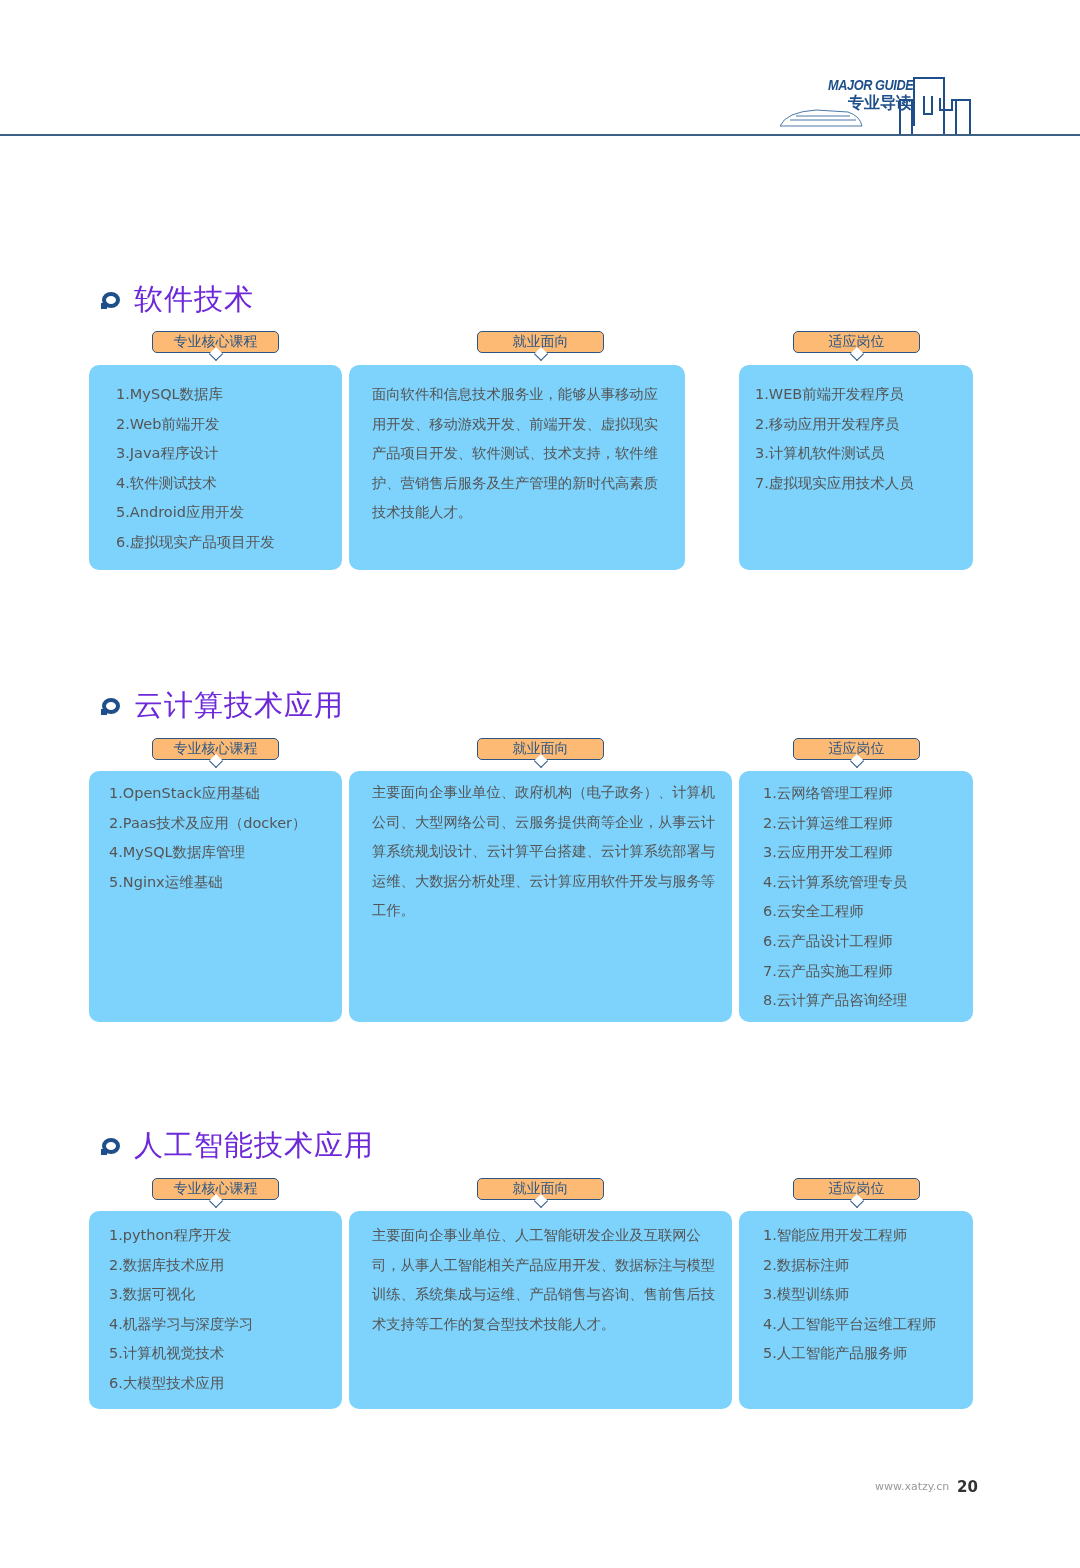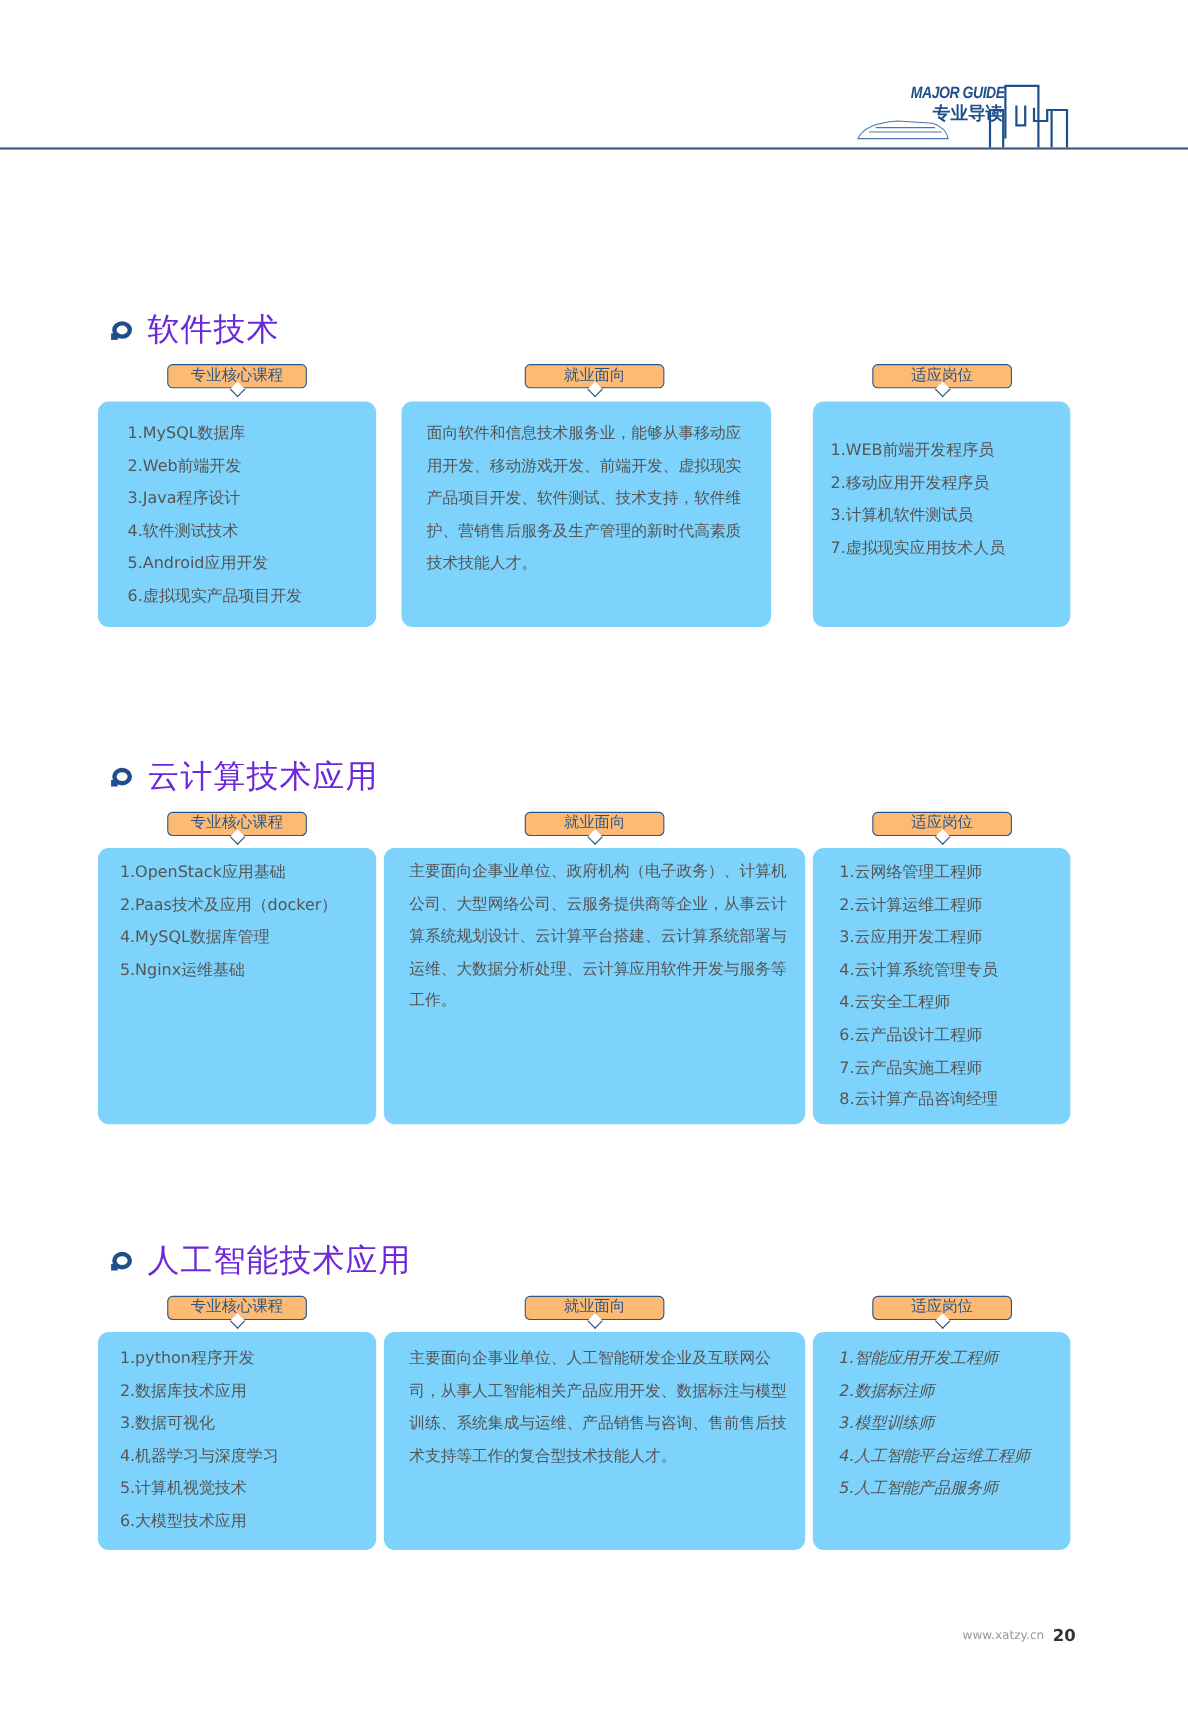--- a/index.html
+++ b/index.html
@@ -65,25 +65,25 @@
   <div class="box" style="left:89px; top:365px; width:253px; height:205px;">
     <ul class="list" style="padding:15px 0 0 27px;">
       <li>1.MySQL数据库</li>
       <li>2.Web前端开发</li>
       <li>3.Java程序设计</li>
       <li>4.软件测试技术</li>
       <li>5.Android应用开发</li>
       <li>6.虚拟现实产品项目开发</li>
     </ul>
   </div>
-  <div class="box" style="left:349px; top:365px; width:336px; height:205px;margin-left:16px;">
+  <div class="box" style="left:349px; top:365px; width:336px; height:205px;">
     <p class="para" style="padding:15px 14px 0 23px;">面向软件和信息技术服务业，能够从事移动应用开发、移动游戏开发、前端开发、虚拟现实产品项目开发、软件测试、技术支持，软件维护、营销售后服务及生产管理的新时代高素质技术技能人才。</p>
   </div>
   <div class="box" style="left:739px; top:365px; width:234px; height:205px;">
-    <ul class="list" style="padding:15px 0 0 16px;margin-top:16px;">
+    <ul class="list" style="padding:15px 0 0 16px;">
       <li>1.WEB前端开发程序员</li>
       <li>2.移动应用开发程序员</li>
       <li>3.计算机软件测试员</li>
       <li>7.虚拟现实应用技术人员</li>
     </ul>
   </div>
 </div>
 
 <div class="section" style="top:0;">
   <div class="sec-title" style="top:686px;">
@@ -104,21 +104,21 @@
   </div>
   <div class="box" style="left:349px; top:771px; width:383px; height:251px;">
     <p class="para" style="padding:8px 14px 0 23px;font-family:Liberation Mono, monospace;">主要面向企事业单位、政府机构（电子政务）、计算机公司、大型网络公司、云服务提供商等企业，从事云计算系统规划设计、云计算平台搭建、云计算系统部署与运维、大数据分析处理、云计算应用软件开发与服务等工作。</p>
   </div>
   <div class="box" style="left:739px; top:771px; width:234px; height:251px;">
     <ul class="list" style="padding:8px 0 0 24px;">
       <li>1.云网络管理工程师</li>
       <li>2.云计算运维工程师</li>
       <li>3.云应用开发工程师</li>
       <li>4.云计算系统管理专员</li>
-      <li>4.云安全工程师</li>
+      <li>6.云安全工程师</li>
       <li>6.云产品设计工程师</li>
       <li>7.云产品实施工程师</li>
       <li>8.云计算产品咨询经理</li>
     </ul>
   </div>
 </div>
 
 <div class="section" style="top:0;">
   <div class="sec-title" style="top:1126px;">
     <span class="sec-dot"></span>
@@ -134,21 +134,21 @@
       <li>2.数据库技术应用</li>
       <li>3.数据可视化</li>
       <li>4.机器学习与深度学习</li>
       <li>5.计算机视觉技术</li>
       <li>6.大模型技术应用</li>
     </ul>
   </div>
   <div class="box" style="left:349px; top:1211px; width:383px; height:198px;">
     <p class="para" style="padding:10px 14px 0 23px;">主要面向企事业单位、人工智能研发企业及互联网公司，从事人工智能相关产品应用开发、数据标注与模型训练、系统集成与运维、产品销售与咨询、售前售后技术支持等工作的复合型技术技能人才。</p>
   </div>
-  <div class="box" style="left:739px; top:1211px; width:234px; height:198px;font-style:italic;">
+  <div class="box" style="left:739px; top:1211px; width:234px; height:198px;">
     <ul class="list" style="padding:10px 0 0 24px;">
       <li>1.智能应用开发工程师</li>
       <li>2.数据标注师</li>
       <li>3.模型训练师</li>
       <li>4.人工智能平台运维工程师</li>
       <li>5.人工智能产品服务师</li>
     </ul>
   </div>
 </div>
 

